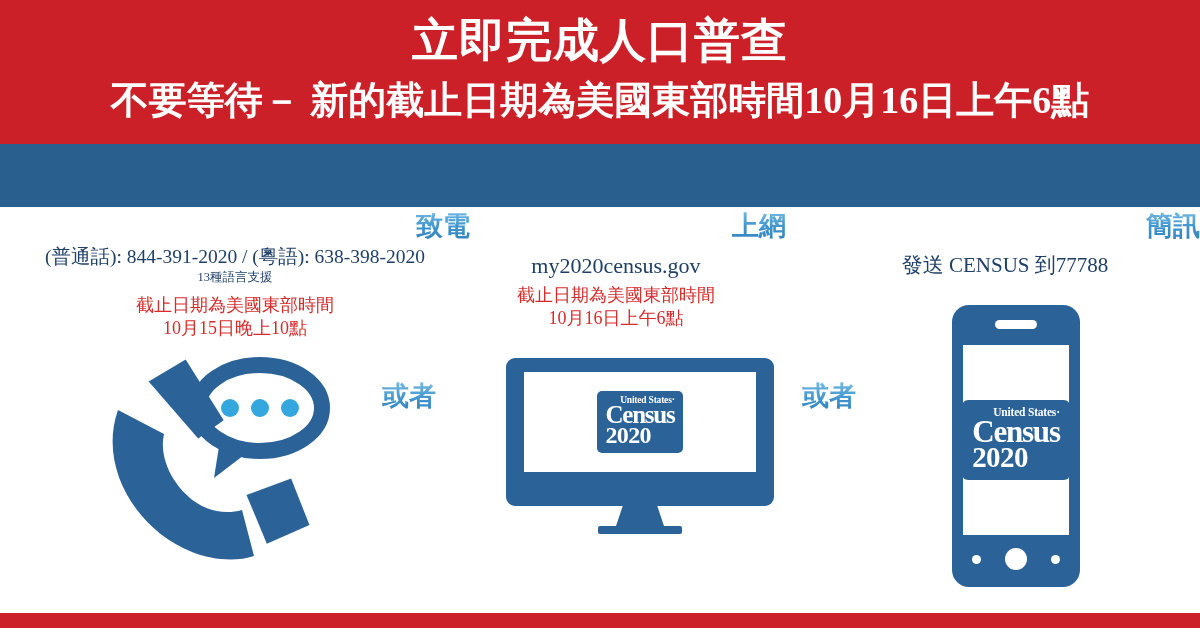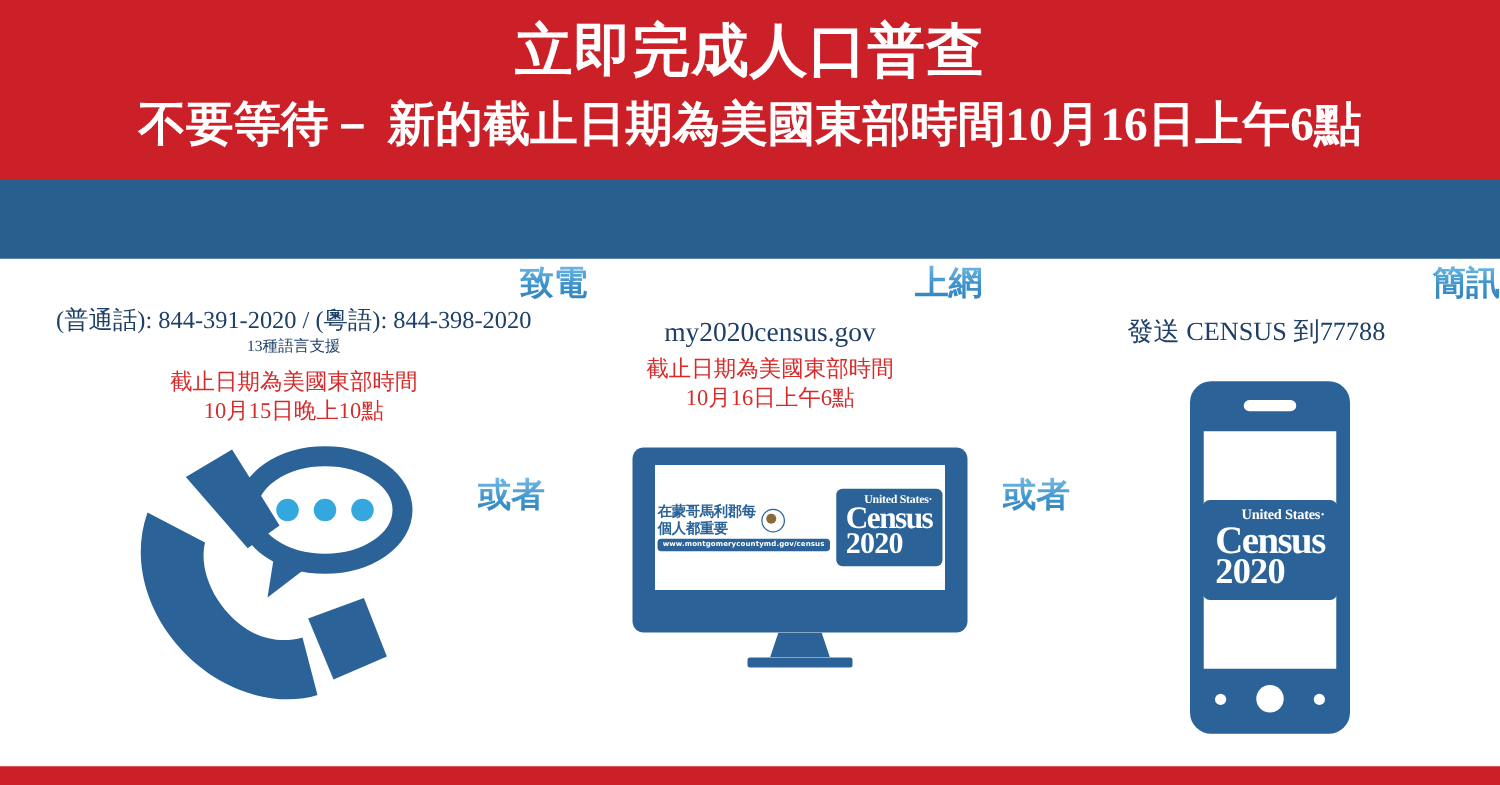--- a/index.html
+++ b/index.html
@@ -338,21 +338,21 @@
 <div id="poster">
 
   <div class="band-red-top"></div>
   <div class="headline">立即完成人口普查</div>
   <div class="subheadline">不要等待－ 新的截止日期為美國東部時間10月16日上午6點</div>
 
   <div class="band-blue"></div>
 
   <div class="col col-call">
     <div class="col-title">致電</div>
-    <div class="col-line phones">(普通話): 844-391-2020 / (粵語): 844-398-2020</div>
+    <div class="col-line phones">(普通話): 844-391-2020 / (粵語): 638-398-2020</div>
     <div class="col-line langs">13種語言支援</div>
     <div class="deadline">
       <div>截止日期為美國東部時間</div>
       <div>10月15日晚上10點</div>
     </div>
   </div>
 
   <div class="phone-icon">
     <svg viewBox="0 0 240 215" width="240" height="215" aria-hidden="true">
       <g fill="#2b6398">
@@ -377,30 +377,20 @@
     <div class="col-line url">my2020census.gov</div>
     <div class="deadline web">
       <div>截止日期為美國東部時間</div>
       <div>10月16日上午6點</div>
     </div>
   </div>
 
   <div class="monitor">
     <div class="mon-body">
       <div class="mon-screen">
-        <div class="mc-left">
-          <div class="mc-slogan-row">
-            <div class="mc-slogan">
-              <div>在蒙哥馬利郡每</div>
-              <div>個人都重要</div>
-            </div>
-            <div class="mc-seal"></div>
-          </div>
-          <div class="mc-url">www.montgomerycountymd.gov/census</div>
-        </div>
         <div class="census-logo">
           <span class="cl-us">United States·</span>
           <span class="cl-census">Census</span>
           <span class="cl-year">2020</span>
         </div>
       </div>
     </div>
     <div class="mon-neck"></div>
     <div class="mon-base"></div>
   </div>

